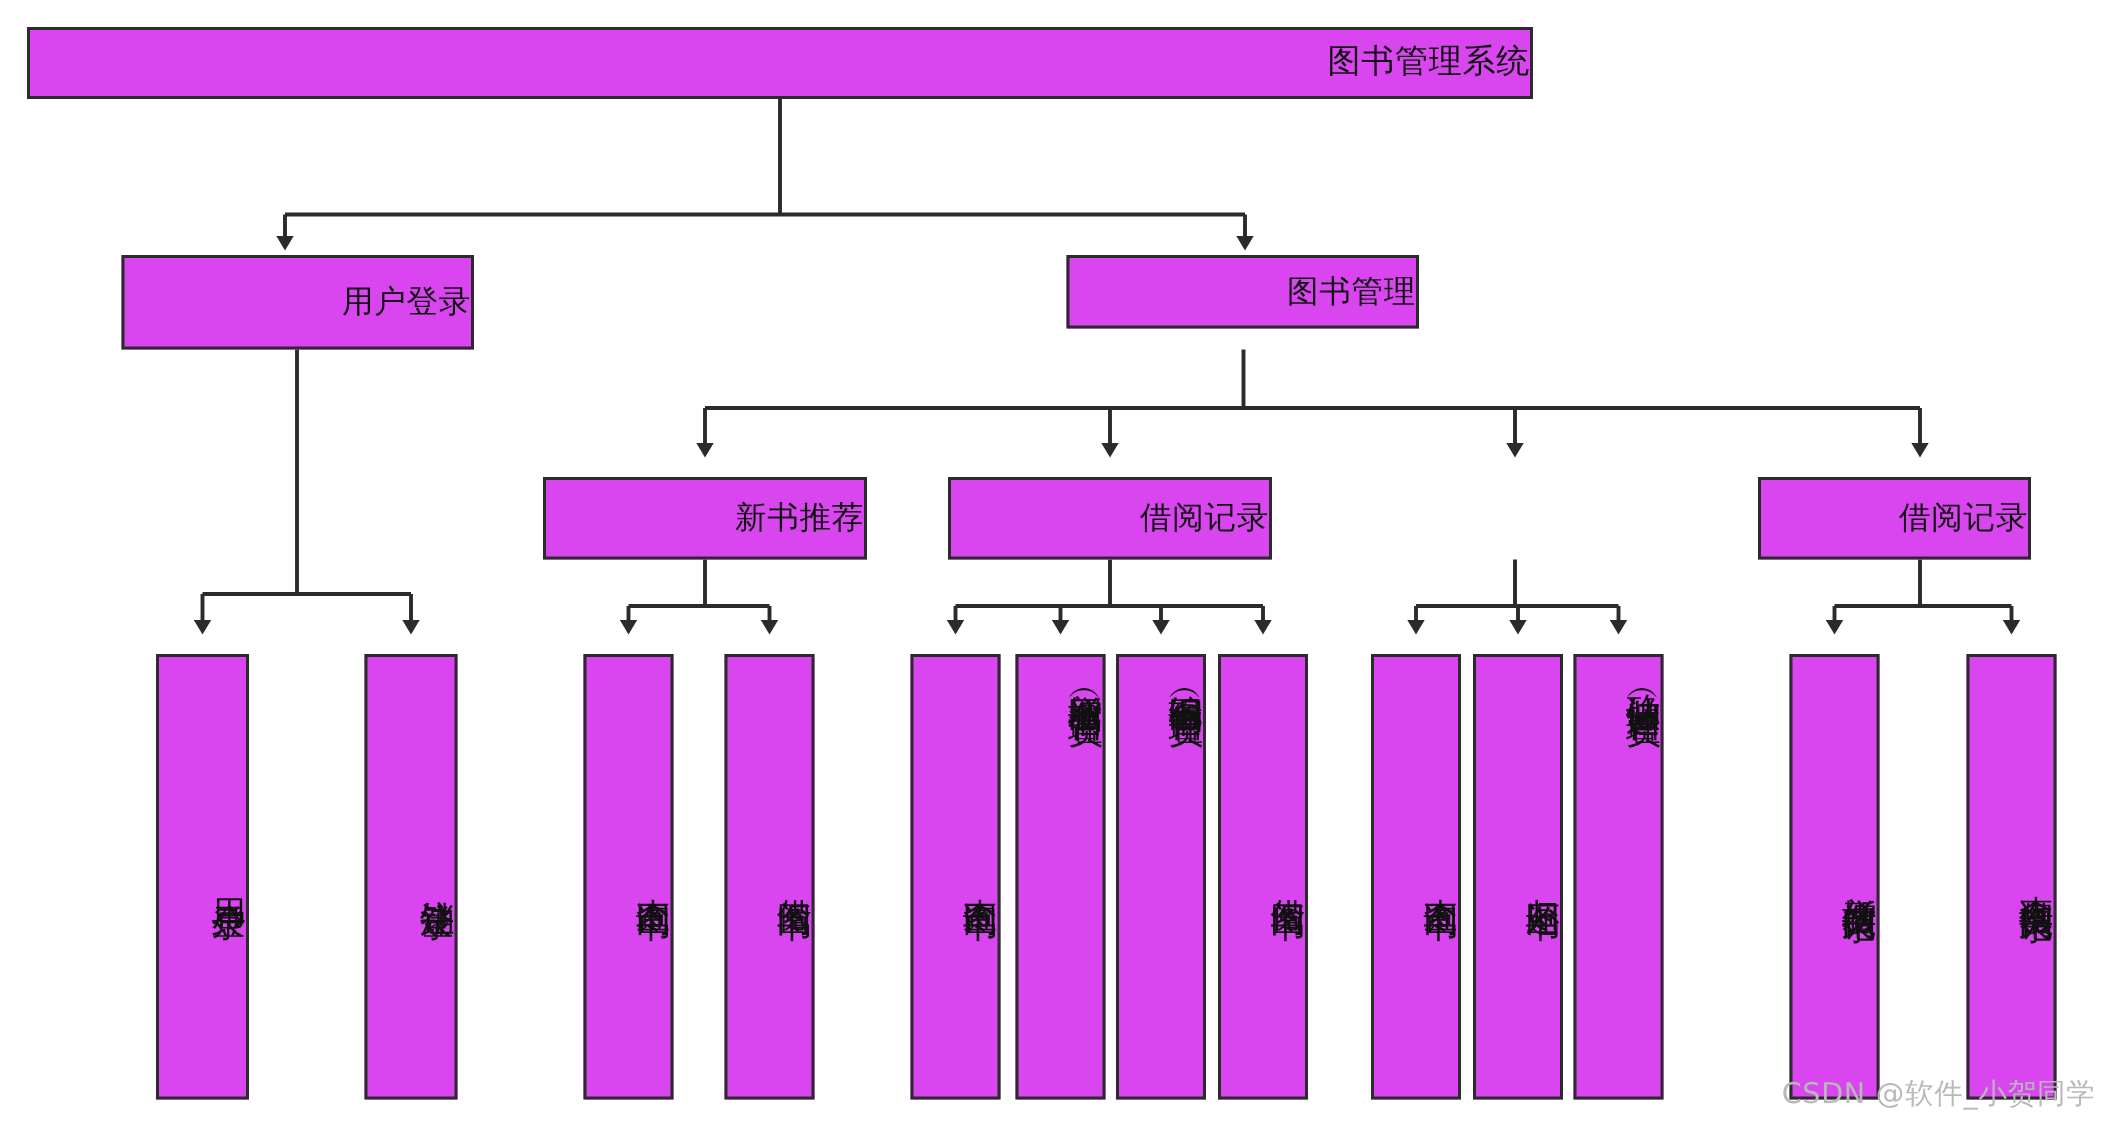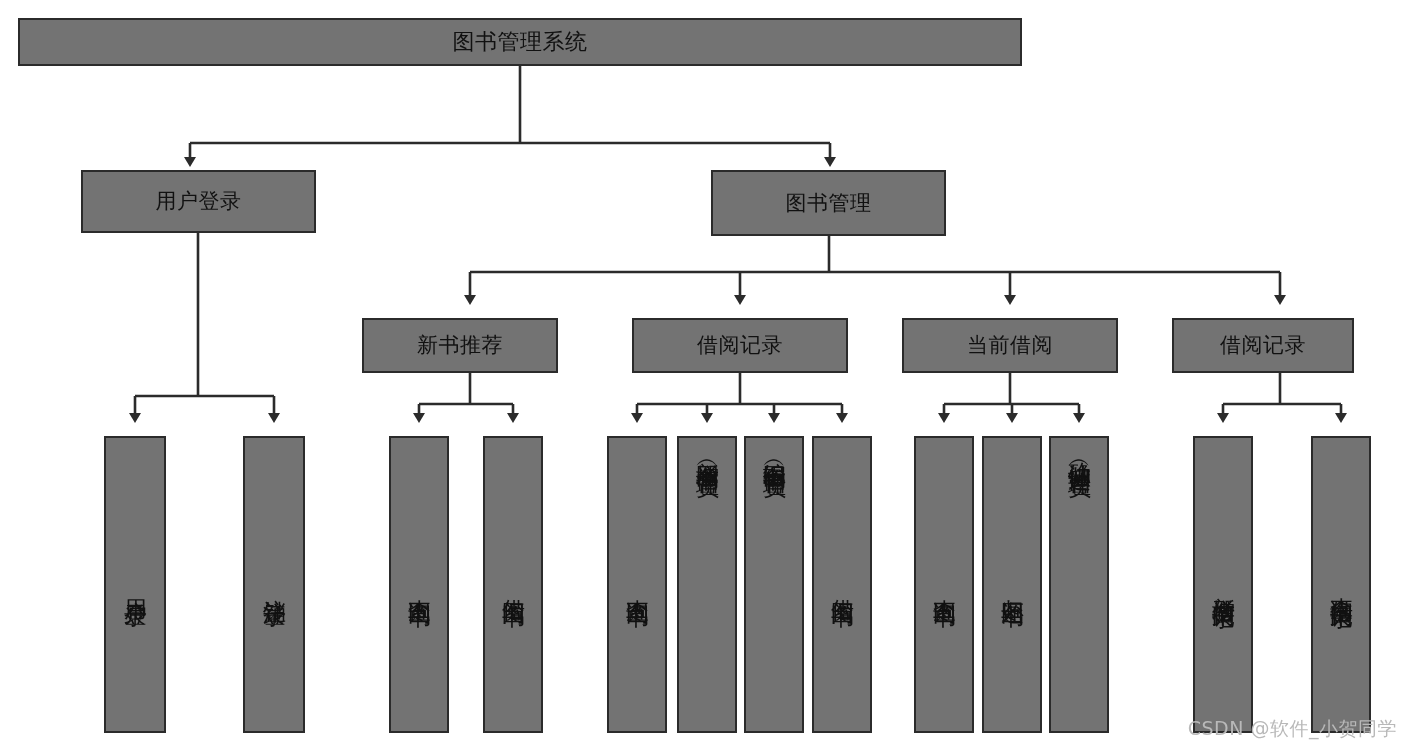--- a/index.html
+++ b/index.html
@@ -21,24 +21,24 @@
     position: absolute;
     left: 0;
     top: 0;
     width: 1405px;
     height: 747px;
   }
   .node {
     position: absolute;
     box-sizing: border-box;
     border: 2px solid #2b2b2b;
-    background: #737373;
+    background: #d946ef;
     display: flex;
     align-items: center;
-    justify-content: center;
+    justify-content: flex-end;
     color: #111111;
   }
   .node-label {
     display: block;
     text-align: center;
     line-height: 1.25;
     white-space: nowrap;
   }
   .node.horizontal .node-label {
     font-size: 21px;
@@ -132,33 +132,30 @@
     </g>
   </svg>
 
   <div class="node root horizontal" style="left:18px; top:18px; width:1004px; height:48px;">
     <span class="node-label">图书管理系统</span>
   </div>
 
   <div class="node horizontal" style="left:81px; top:170px; width:235px; height:63px;">
     <span class="node-label">用户登录</span>
   </div>
-  <div class="node horizontal" style="left:711px; top:170px; width:235px; height:66px;">
+  <div class="node horizontal" style="left:711px; top:170px; width:235px; height:49px;">
     <span class="node-label">图书管理</span>
   </div>
 
-  <div class="node horizontal" style="left:362px; top:318px; width:196px; height:55px;">
+  <div class="node horizontal" style="left:362px; top:318px; width:216px; height:55px;">
     <span class="node-label">新书推荐</span>
   </div>
   <div class="node horizontal" style="left:632px; top:318px; width:216px; height:55px;">
     <span class="node-label">借阅记录</span>
   </div>
-  <div class="node horizontal" style="left:902px; top:318px; width:216px; height:55px;">
-    <span class="node-label">当前借阅</span>
-  </div>
   <div class="node horizontal" style="left:1172px; top:318px; width:182px; height:55px;">
     <span class="node-label">借阅记录</span>
   </div>
 
   <div class="node vertical pad-mid" style="left:104px; top:436px; width:62px; height:297px;">
     <span class="node-label">用户登录</span>
   </div>
   <div class="node vertical pad-mid" style="left:243px; top:436px; width:62px; height:297px;">
     <span class="node-label">注销登录</span>
   </div>

